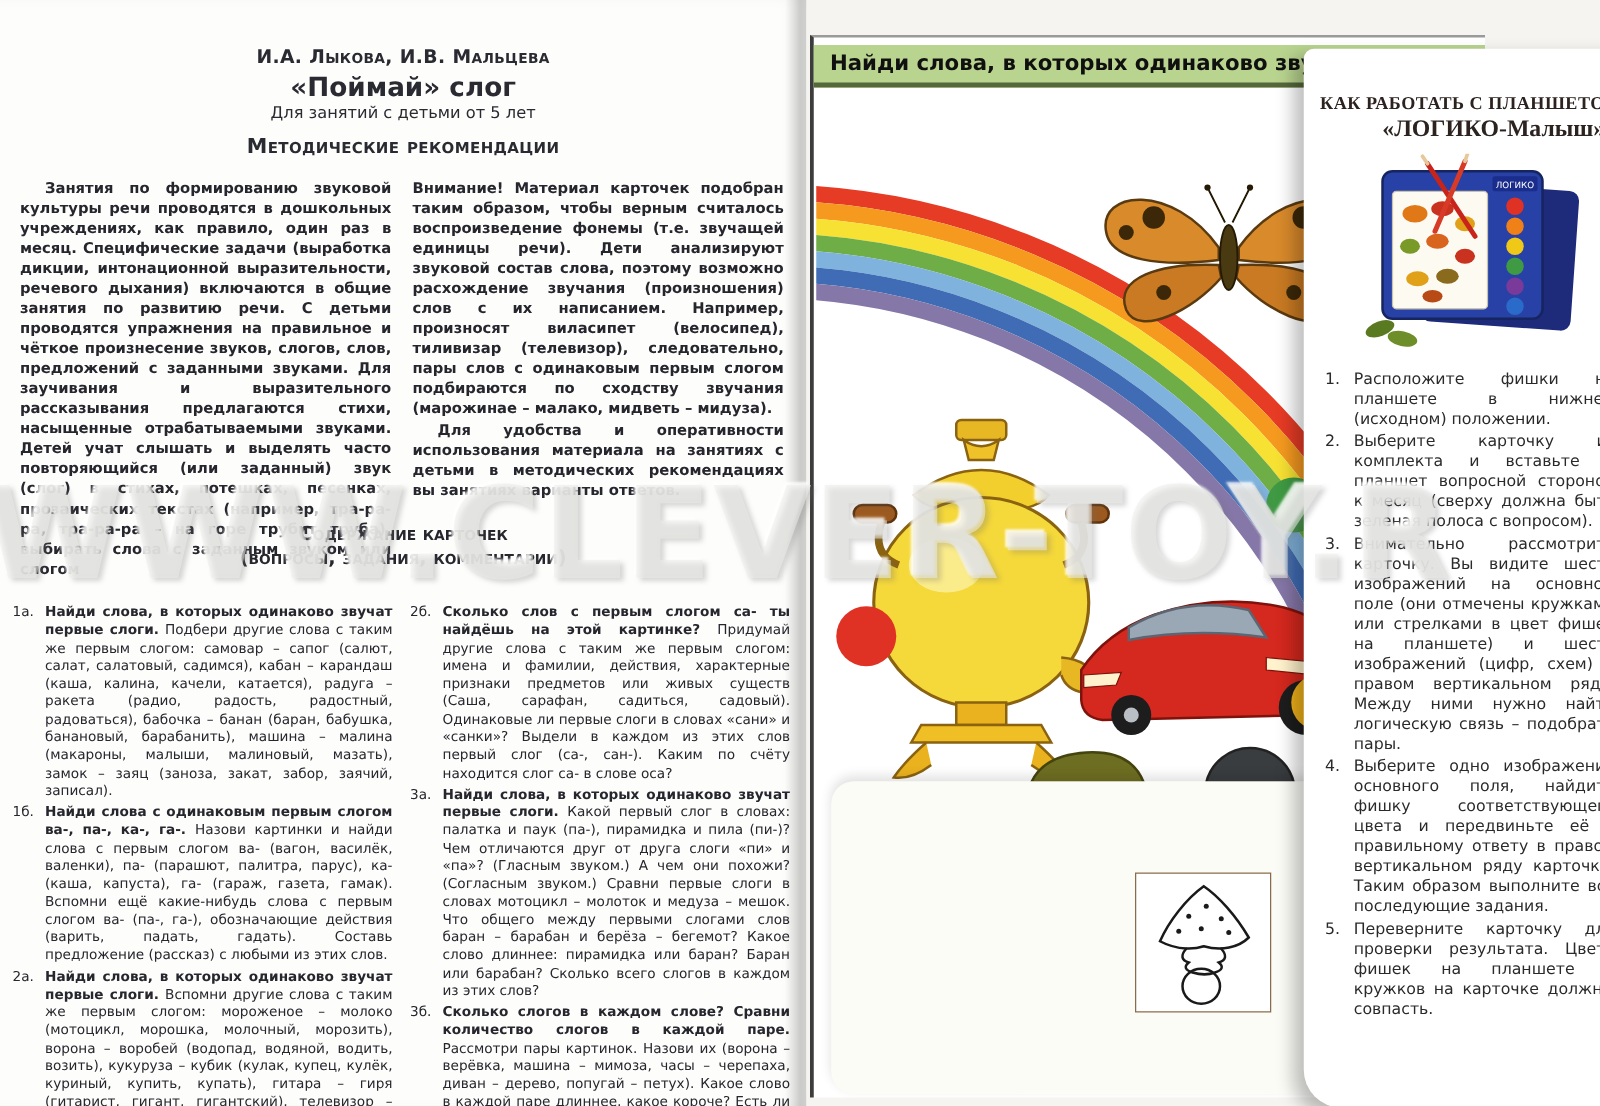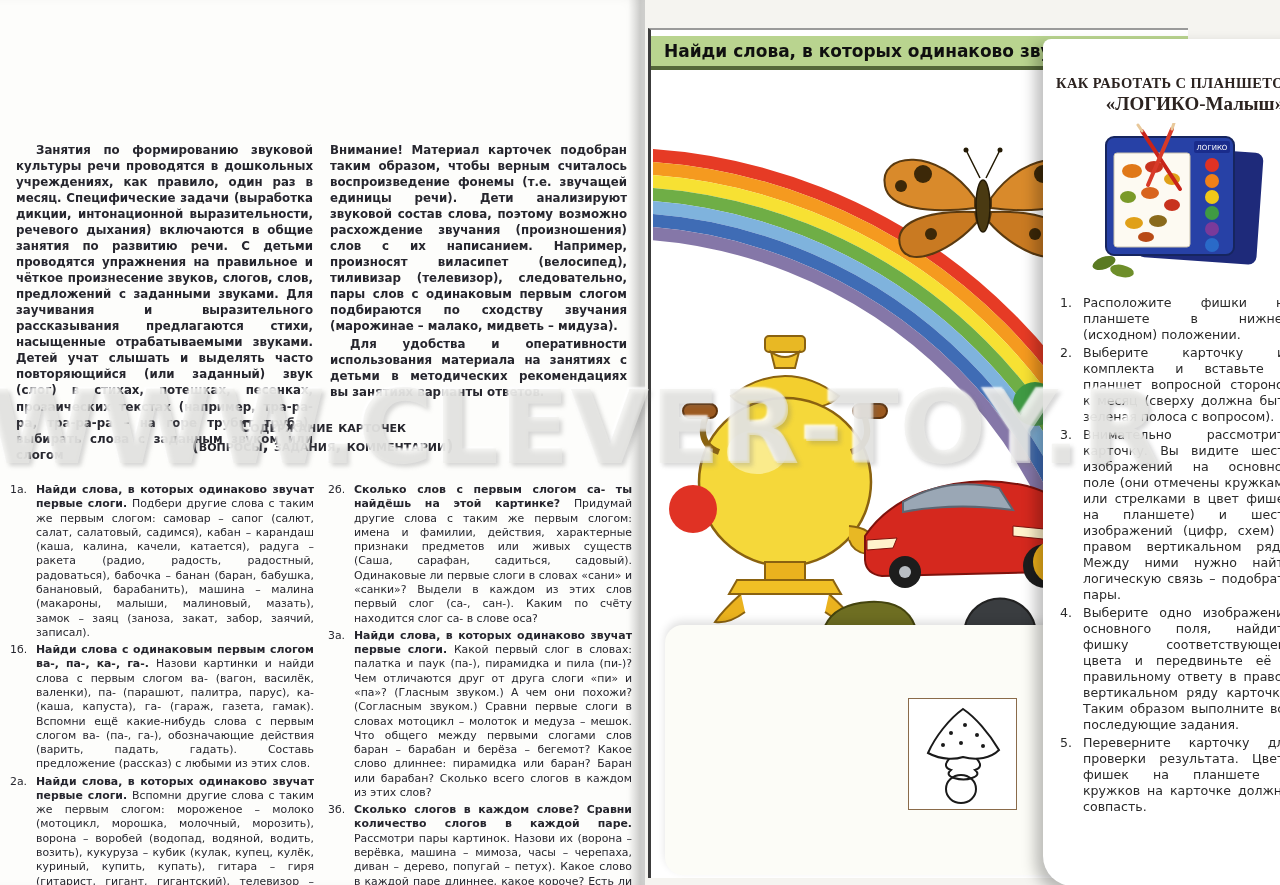--- a/index.html
+++ b/index.html
@@ -57,20 +57,26 @@
              font-weight:800;font-size:102px;letter-spacing:1px;white-space:nowrap;
              color:rgba(236,236,234,.55);
              text-shadow:3px 3px 4px rgba(110,110,110,.28),-2px -2px 2px rgba(255,255,255,.85);}
 </style>
 </head>
 <body>
 
 <div class="screen">
 
   <div class="left-page">
+    <div class="lp-header">
+      <div class="authors">И.А. Лыкова, И.В. Мальцева</div>
+      <div class="lp-title">«Поймай» слог</div>
+      <div class="lp-subtitle">Для занятий с детьми от 5 лет</div>
+      <div class="lp-heading">Методические рекомендации</div>
+    </div>
     <div class="columns">
       <div class="col col1">
           <p>Занятия по формированию звуковой культуры речи проводятся в дошкольных учреждениях, как правило, один раз в месяц. Специфические задачи (выработка дикции, интонационной выразительности, речевого дыхания) включаются в общие занятия по развитию речи. С детьми проводятся упражнения на правильное и чёткое произнесение звуков, слогов, слов, предложений с заданными звуками. Для заучивания и выразительного рассказывания предлагаются стихи, насыщенные отрабатываемыми звуками. Детей учат слышать и выделять часто повторяющийся (или заданный) звук (слог) в стихах, потешках, песенках, прозаических текстах (например, тра-ра-ра, тра-ра-ра – на горе трубит труба), выбирать слова с заданным звуком или слогом</p>
         </div>
       <div class="col col2">
           <p>Внимание! Материал карточек подобран таким образом, чтобы верным считалось воспроизведение фонемы (т.е. звучащей единицы речи). Дети анализируют звуковой состав слова, поэтому возможно расхождение звучания (произношения) слов с их написанием. Например, произносят виласипет (велосипед), тиливизар (телевизор), следовательно, пары слов с одинаковым первым слогом подбираются по сходству звучания (марожинае – малако, мидветь – мидуза).</p>
           <p>Для удобства и оперативности использования материала на занятиях с детьми в методических рекомендациях вы занятиях варианты ответов.</p>
         </div>
     </div>
     <div class="contents-heading">

